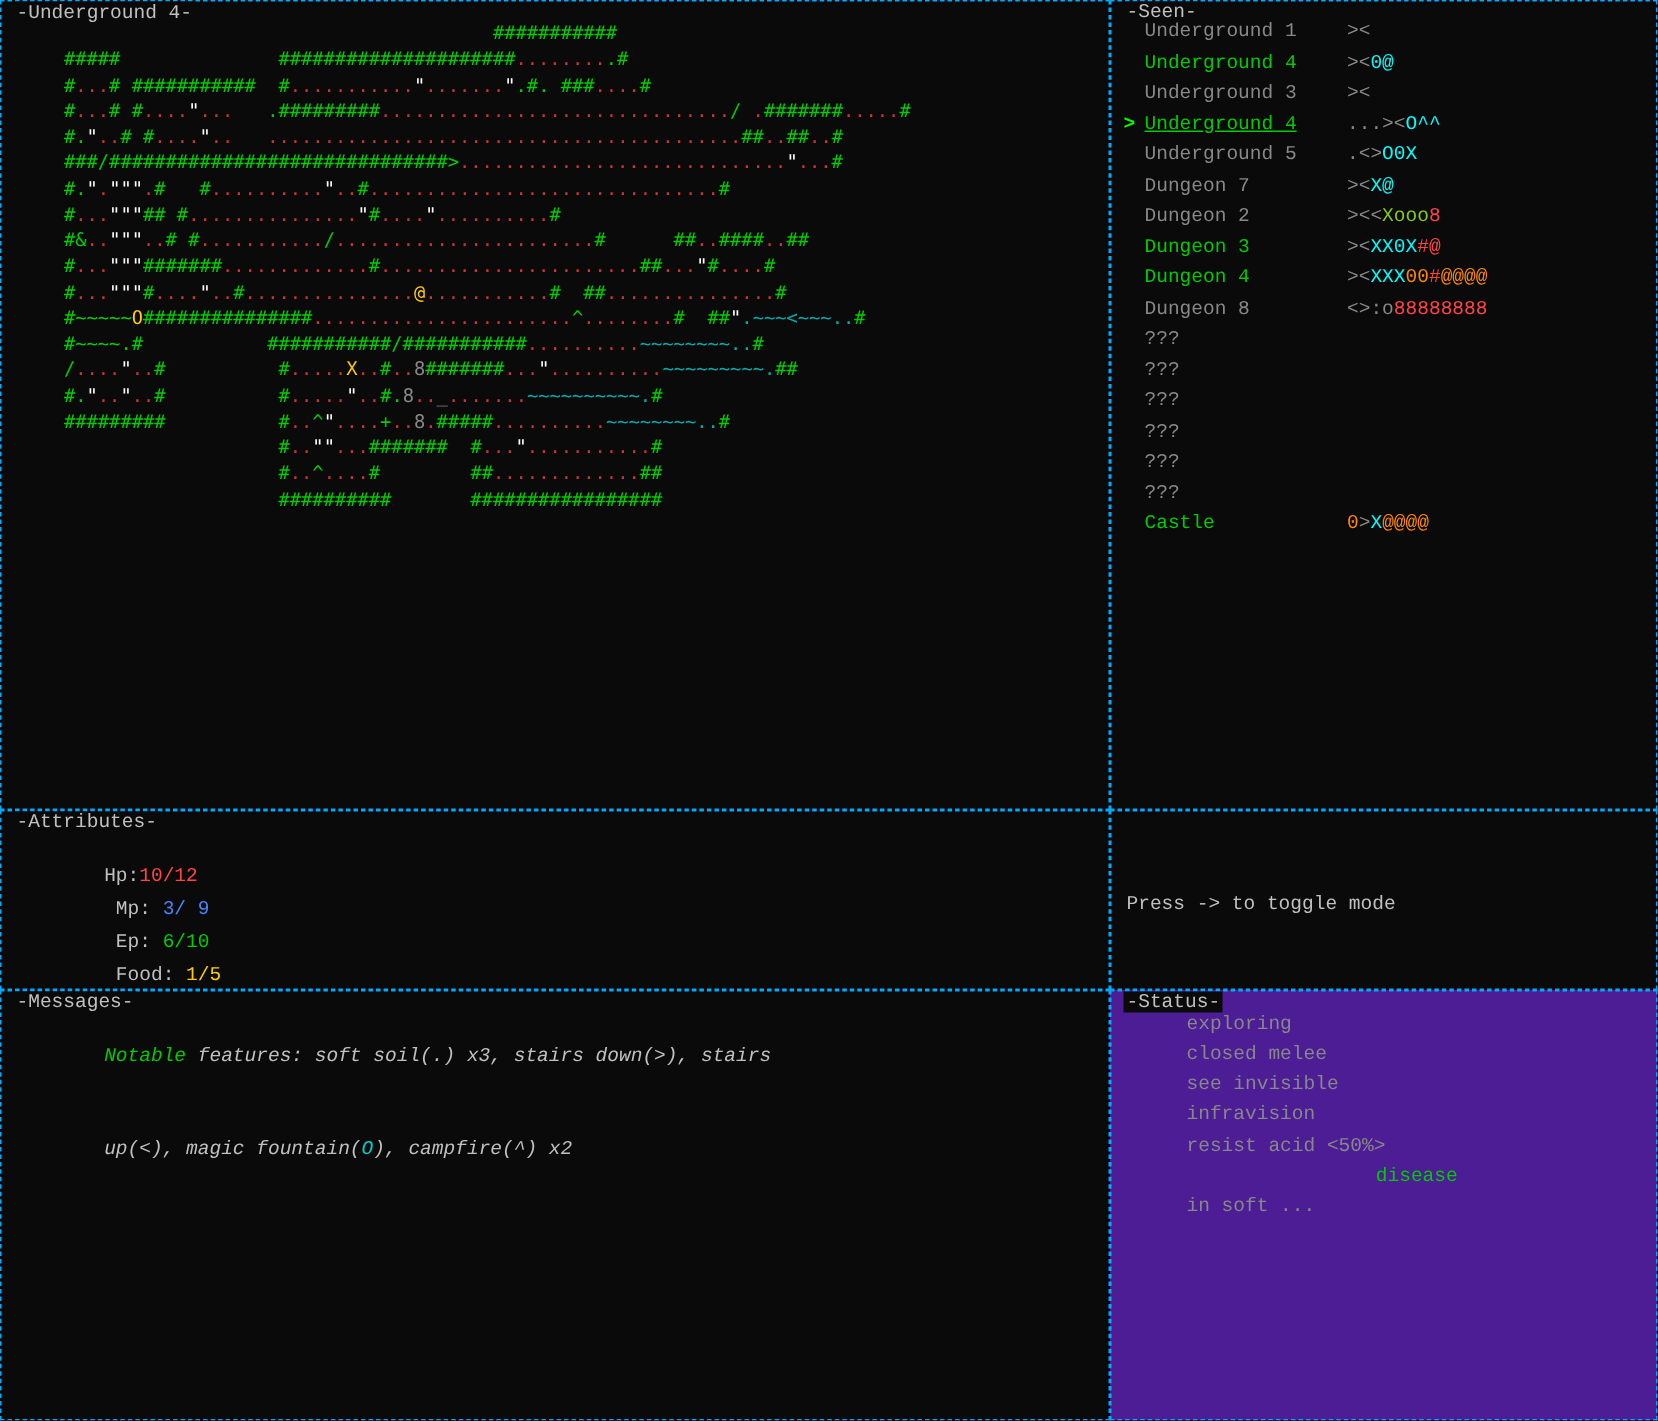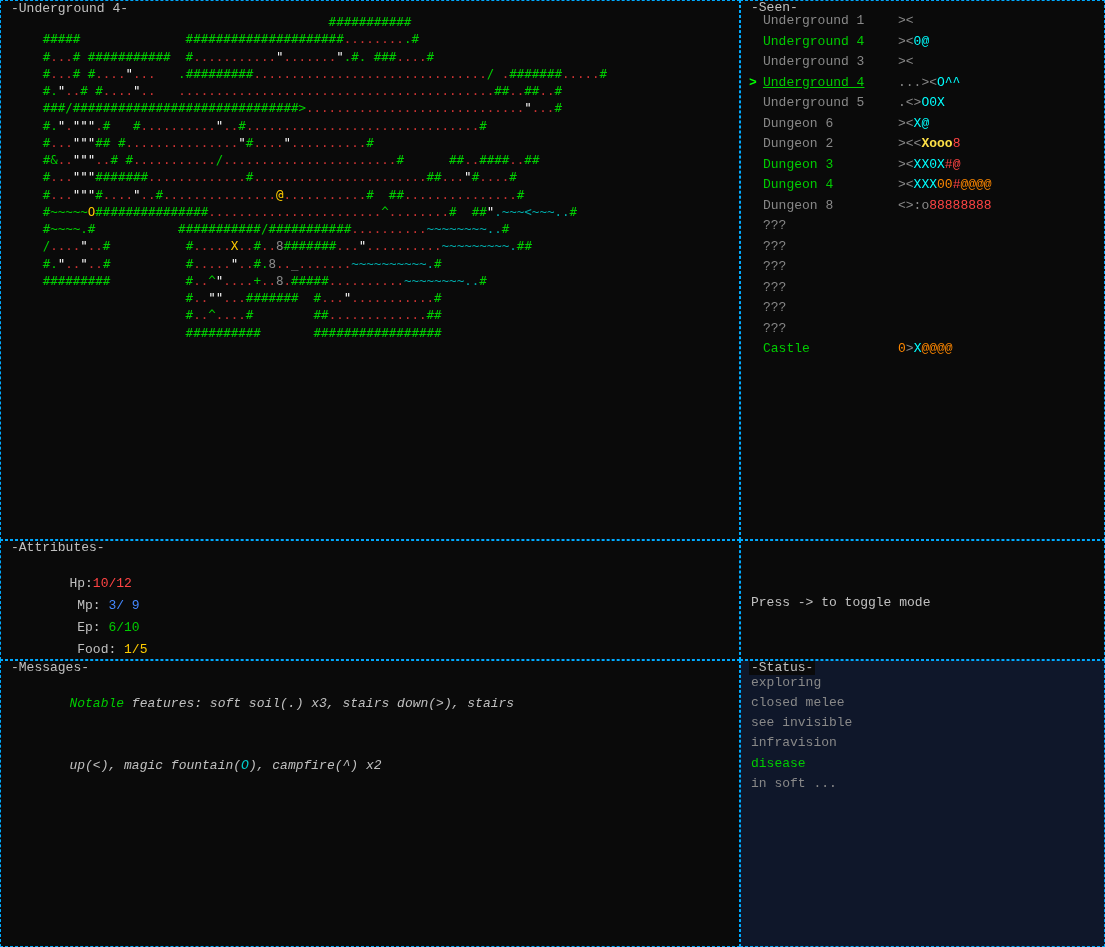--- a/index.html
+++ b/index.html
@@ -80,21 +80,21 @@
       grid-row: 3;
       padding: 8px 6px 4px 6px;
       background: #0a0a0a;
     }
 
     
     .status-panel {
       grid-column: 2;
       grid-row: 3;
       padding: 8px 6px 4px 10px;
-      background: #0f172a;
+      background: #4c1d95;
     }
 
     
     .green { color: #00cc00; }
     .white { color: #ffffff; }
 
     
     .seen-item {
       display: flex;
       align-items: center;
@@ -187,29 +187,29 @@
         <span style="color:#00ffff;">O^^</span>
     </div>
     <div class="seen-item">
       <span class="arrow" style="color:transparent;">&gt;</span>
       <span style="color:#888888; width:135px; display:inline-block;">Underground 5</span>
       <span style="color:#888888;">.&lt;&gt;</span>
         <span style="color:#00ffff;">O0X</span>
     </div>
     <div class="seen-item">
       <span class="arrow" style="color:transparent;">&gt;</span>
-      <span style="color:#888888; width:135px; display:inline-block;">Dungeon 6</span>
+      <span style="color:#888888; width:135px; display:inline-block;">Dungeon 7</span>
       <span style="color:#888888;">&gt;&lt;</span>
         <span style="color:#00ffff;">X@</span>
     </div>
     <div class="seen-item">
       <span class="arrow" style="color:transparent;">&gt;</span>
       <span style="color:#888888; width:135px; display:inline-block;">Dungeon 2</span>
       <span style="color:#888888;">&gt;&lt;&lt;</span>
-        <span style="color:#fde047;font-weight:bold;">Xooo</span>
+        <span style="color:#84cc16;">Xooo</span>
         <span style="color:#ff4444;">8</span>
     </div>
     <div class="seen-item">
       <span class="arrow" style="color:transparent;">&gt;</span>
       <span style="color:#00cc00; width:135px; display:inline-block;">Dungeon 3</span>
       <span style="color:#888888;">&gt;&lt;</span>
         <span style="color:#00ffff;">XX0X</span>
         <span style="color:#ff4444;">#@</span>
     </div>
     <div class="seen-item">
@@ -289,23 +289,24 @@
         <span style="color:#00cc00;">Notable</span><span style="color:#c0c0c0;"> features: soft soil(.) x3, stairs down(&gt;), stairs</span>
       </div>
       <div class="msg-line">
         <span style="color:#c0c0c0;">up(&lt;), magic fountain(</span><span style="color:#00cccc;">O</span><span style="color:#c0c0c0;">), campfire(^) x2</span>
       </div>
     </div>
   </div>
 
   <div class="panel status-panel">
     <span class="panel-title">-Status-</span>
-    <div style="margin-top:4px;">
+    <div style="margin-top:4px;margin-left:40px;">
       <span class="status-line" style="color:#888888;">exploring</span>
       <span class="status-line" style="color:#888888;">closed melee</span>
       <span class="status-line" style="color:#888888;">see invisible</span>
       <span class="status-line" style="color:#888888;">infravision</span>
-      <span class="status-line" style="color:#00cc00;">disease</span>
+      <span class="status-line" style="color:#888888;">resist acid &lt;50%&gt;</span>
+      <span class="status-line" style="color:#00cc00;text-align:center;">disease</span>
       <span class="status-line" style="color:#888888;">in soft ...</span>
     </div>
   </div>
 
 </div>
 
 </body></html>

